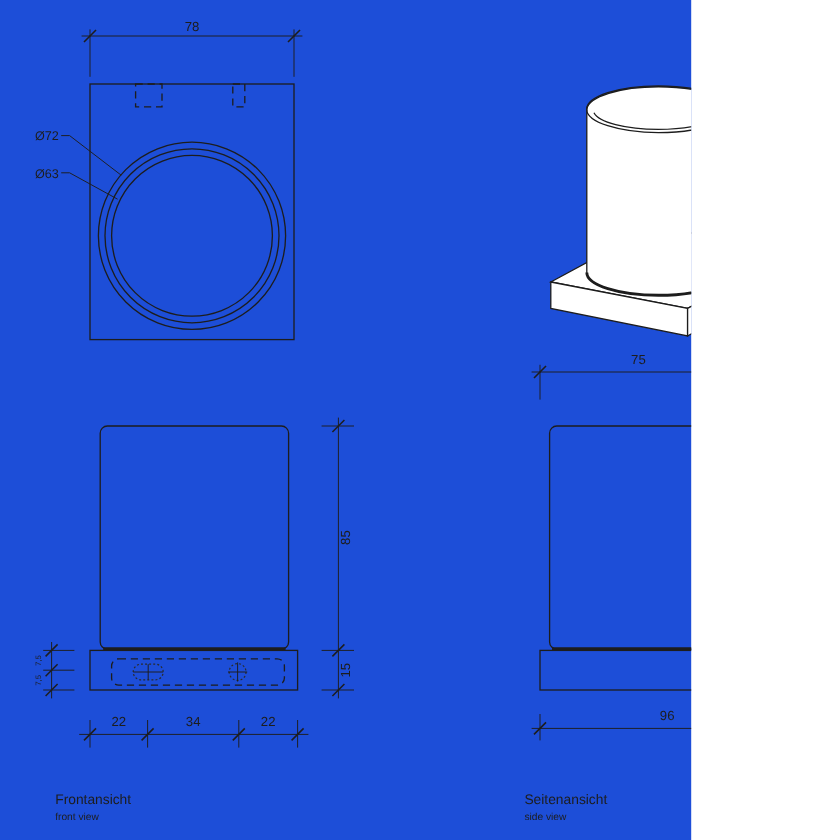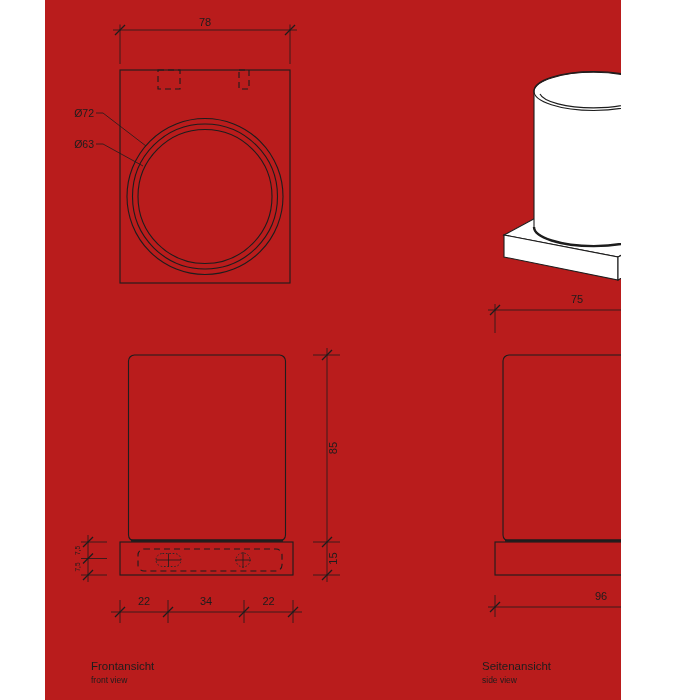--- a/index.html
+++ b/index.html
@@ -1,16 +1,16 @@
 <!DOCTYPE html>
 <html><head>
 <meta charset="utf-8">
 <style>
   html,body{margin:0;padding:0;background:#ffffff;}
-  .page{width:576px;height:700px;position:relative;background:#b91c1c;overflow:hidden;margin-left:45px;}
+  .page{width:576px;height:700px;position:relative;background:#1d4ed8;overflow:hidden;}
   svg{display:block;}
   svg text{font-family:"Liberation Sans","DejaVu Sans",sans-serif;fill:#1d1d1d;}
   .obj{stroke:#1d1d1d;stroke-width:1.1;fill:none;}
   .objw{stroke:#1d1d1d;stroke-width:1.1;fill:#ffffff;}
   .thick{stroke:#1d1d1d;stroke-width:2.4;fill:none;}
   .dash{stroke:#1d1d1d;stroke-width:1.1;fill:none;stroke-dasharray:6 4;}
   .dot{stroke:#2a2a2a;stroke-width:1;fill:none;stroke-dasharray:1.6 1.8;}
   .dotgray{stroke:#555;stroke-width:1;fill:none;stroke-dasharray:2 2;}
   .dim{stroke:#1d1d1d;stroke-width:0.8;fill:none;}
   .tick{stroke:#1d1d1d;stroke-width:1.3;fill:none;}

